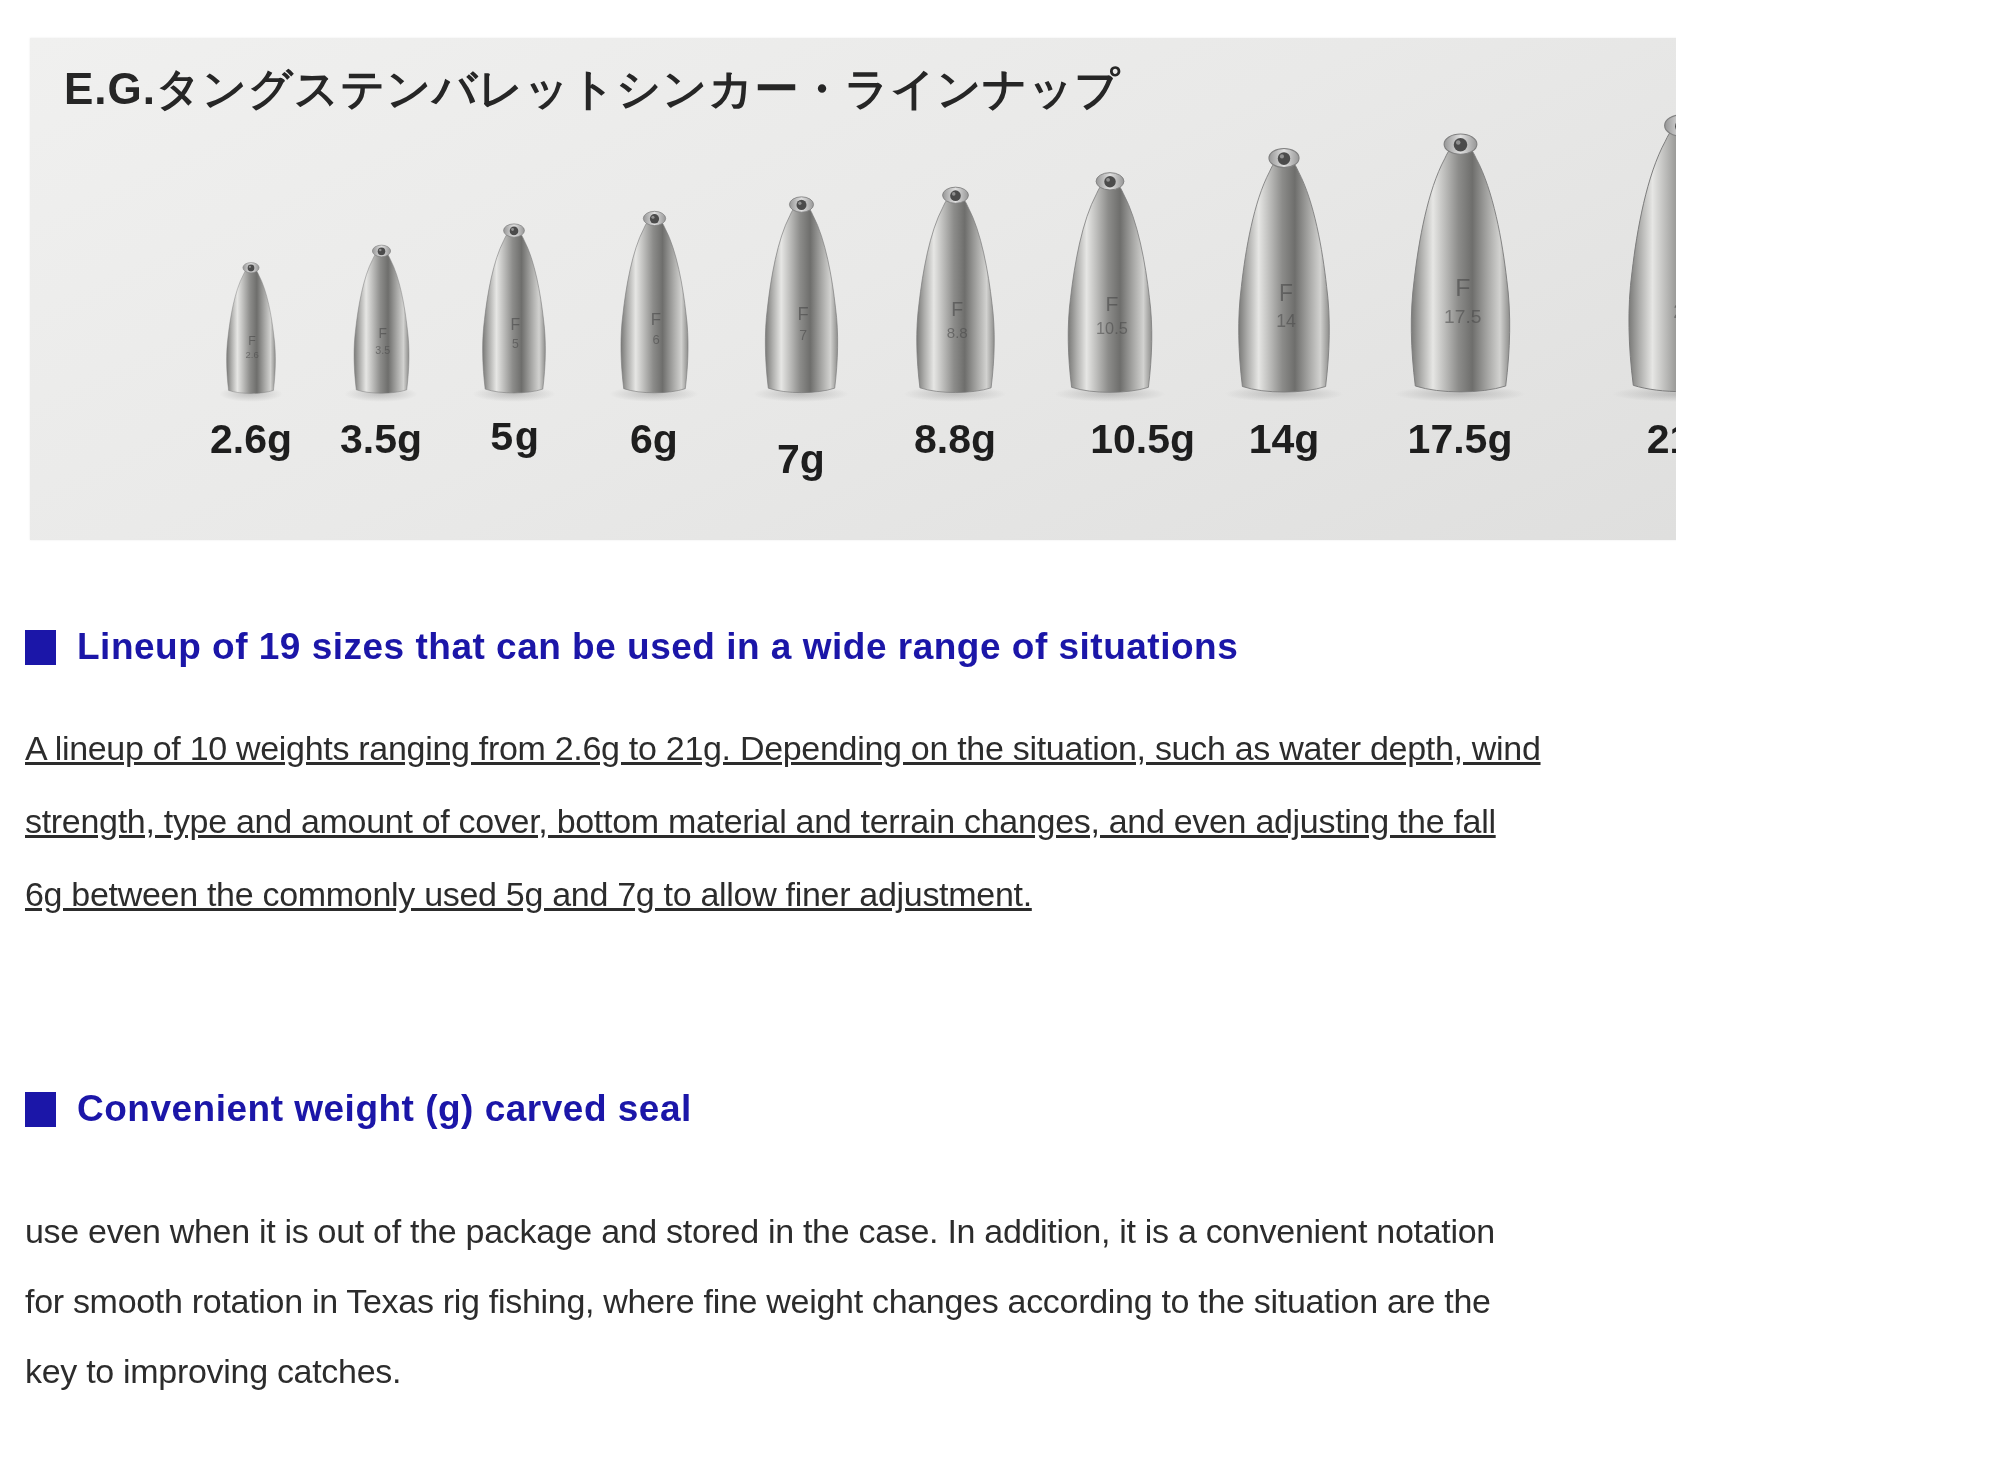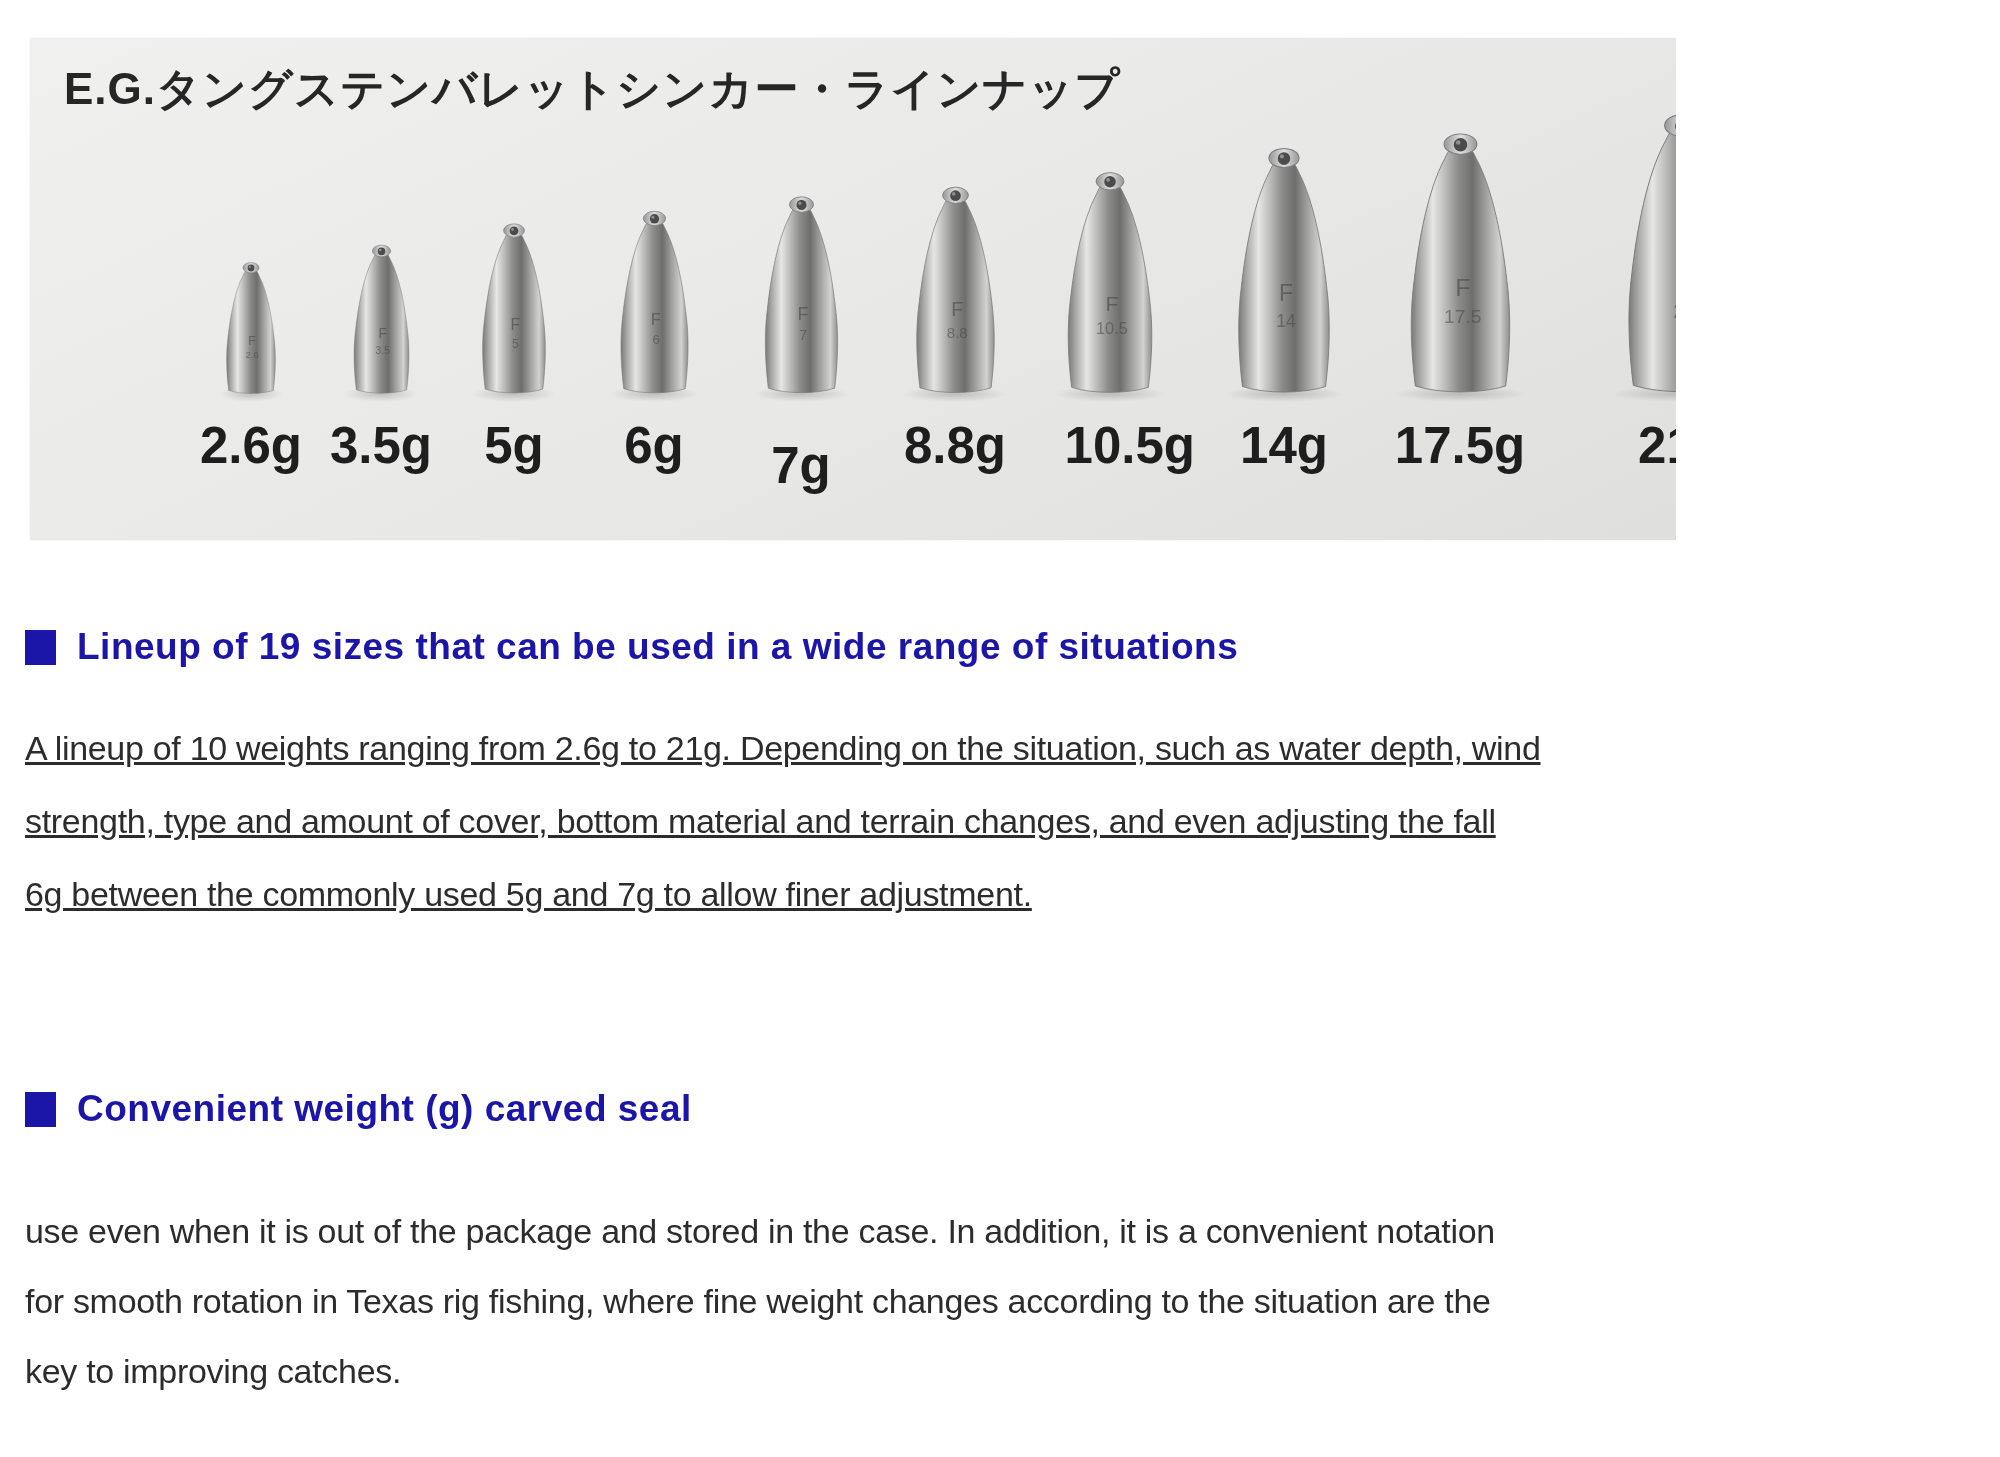--- a/index.html
+++ b/index.html
@@ -8,21 +8,21 @@
 
   
   .photo{position:absolute;left:30px;top:38px;width:1915px;height:502px;
          background:linear-gradient(155deg,#f0f0ef 0%,#e9e9e8 45%,#dddddc 100%);
          box-shadow:0 0 2px rgba(0,0,0,0.08);}
   .photo-title{position:absolute;left:34px;top:22px;font-size:44px;font-weight:bold;
                color:#262626;letter-spacing:1px;}
   .sinker{position:absolute;}
   .sinker .shadow{position:absolute;left:-8%;bottom:-7px;width:116%;height:16px;
                   background:radial-gradient(ellipse at center,rgba(40,40,40,0.22) 0%,rgba(0,0,0,0) 70%);}
-  .weight-label{position:absolute;width:170px;text-align:center;font-size:51px;
+  .weight-label{position:absolute;width:170px;text-align:center;font-size:41px;
                 font-weight:bold;color:#1e1e1e;letter-spacing:0px;}
 
   
   .heading{position:absolute;left:25px;white-space:nowrap;}
   .hsq{display:inline-block;width:31px;height:35px;background:#1b16a8;
        margin-right:21px;vertical-align:-6px;}
   .htext{font-size:37px;font-weight:bold;color:#1b16a8;letter-spacing:0.5px;}
   .para{position:absolute;left:25px;width:1960px;color:#2c2c2c;}
   .pline{font-size:34px;letter-spacing:-0.3px;white-space:nowrap;}
   .para1 .pline{height:73px;line-height:73px;text-decoration:underline;}
@@ -76,21 +76,21 @@
           </svg></div>
         <div class="weight-label" style="left: 266px; top: 378px;">3.5g</div>
         <div class="sinker" style="left: 448px; top: 180px; width: 72px; height: 177px;"><div class="shadow"></div><svg viewBox="0 0 100 240" preserveAspectRatio="none" width="100%" height="100%" style="position:relative">
             <path d="M10,232 C6,200 5,168 9,138 C13,103 21,58 36,30 C40,21 44,16 50,16 C56,16 60,21 64,30 C79,58 87,103 91,138 C95,168 94,200 90,232 C68,239 32,239 10,232 Z" fill="url(#metalGrad)" stroke="#7a7a7a" stroke-width="0.8"></path>
             <ellipse cx="50" cy="17" rx="14.5" ry="9" fill="url(#collarGrad)" stroke="#808080" stroke-width="1"></ellipse>
             <circle cx="50" cy="17.5" r="6" fill="#4b4b4b"></circle>
             <circle cx="48" cy="15.5" r="2" fill="#909090"></circle>
             <text x="52" y="152" text-anchor="middle" font-size="22" fill="#474747" opacity="0.6" font-family="Liberation Sans, sans-serif">F</text>
             <text x="52" y="176" text-anchor="middle" font-size="17" fill="#474747" opacity="0.55" font-family="Liberation Sans, sans-serif">5</text>
           </svg></div>
-        <div class="weight-label" style="left: 399px; top: 378px;">5g</div>
+        <div class="weight-label" style="left: 399px; top: 378px; font-family: Liberation Mono, monospace;">5g</div>
         <div class="sinker" style="left: 585.5px; top: 167px; width: 77px; height: 190px;"><div class="shadow"></div><svg viewBox="0 0 100 240" preserveAspectRatio="none" width="100%" height="100%" style="position:relative">
             <path d="M10,232 C6,200 5,168 9,138 C13,103 21,58 36,30 C40,21 44,16 50,16 C56,16 60,21 64,30 C79,58 87,103 91,138 C95,168 94,200 90,232 C68,239 32,239 10,232 Z" fill="url(#metalGrad)" stroke="#7a7a7a" stroke-width="0.8"></path>
             <ellipse cx="50" cy="17" rx="14.5" ry="9" fill="url(#collarGrad)" stroke="#808080" stroke-width="1"></ellipse>
             <circle cx="50" cy="17.5" r="6" fill="#4b4b4b"></circle>
             <circle cx="48" cy="15.5" r="2" fill="#909090"></circle>
             <text x="52" y="152" text-anchor="middle" font-size="22" fill="#474747" opacity="0.6" font-family="Liberation Sans, sans-serif">F</text>
             <text x="52" y="176" text-anchor="middle" font-size="17" fill="#474747" opacity="0.55" font-family="Liberation Sans, sans-serif">6</text>
           </svg></div>
         <div class="weight-label" style="left: 539px; top: 378px;">6g</div>
         <div class="sinker" style="left: 729.5px; top: 152px; width: 83px; height: 205px;"><div class="shadow"></div><svg viewBox="0 0 100 240" preserveAspectRatio="none" width="100%" height="100%" style="position:relative">

